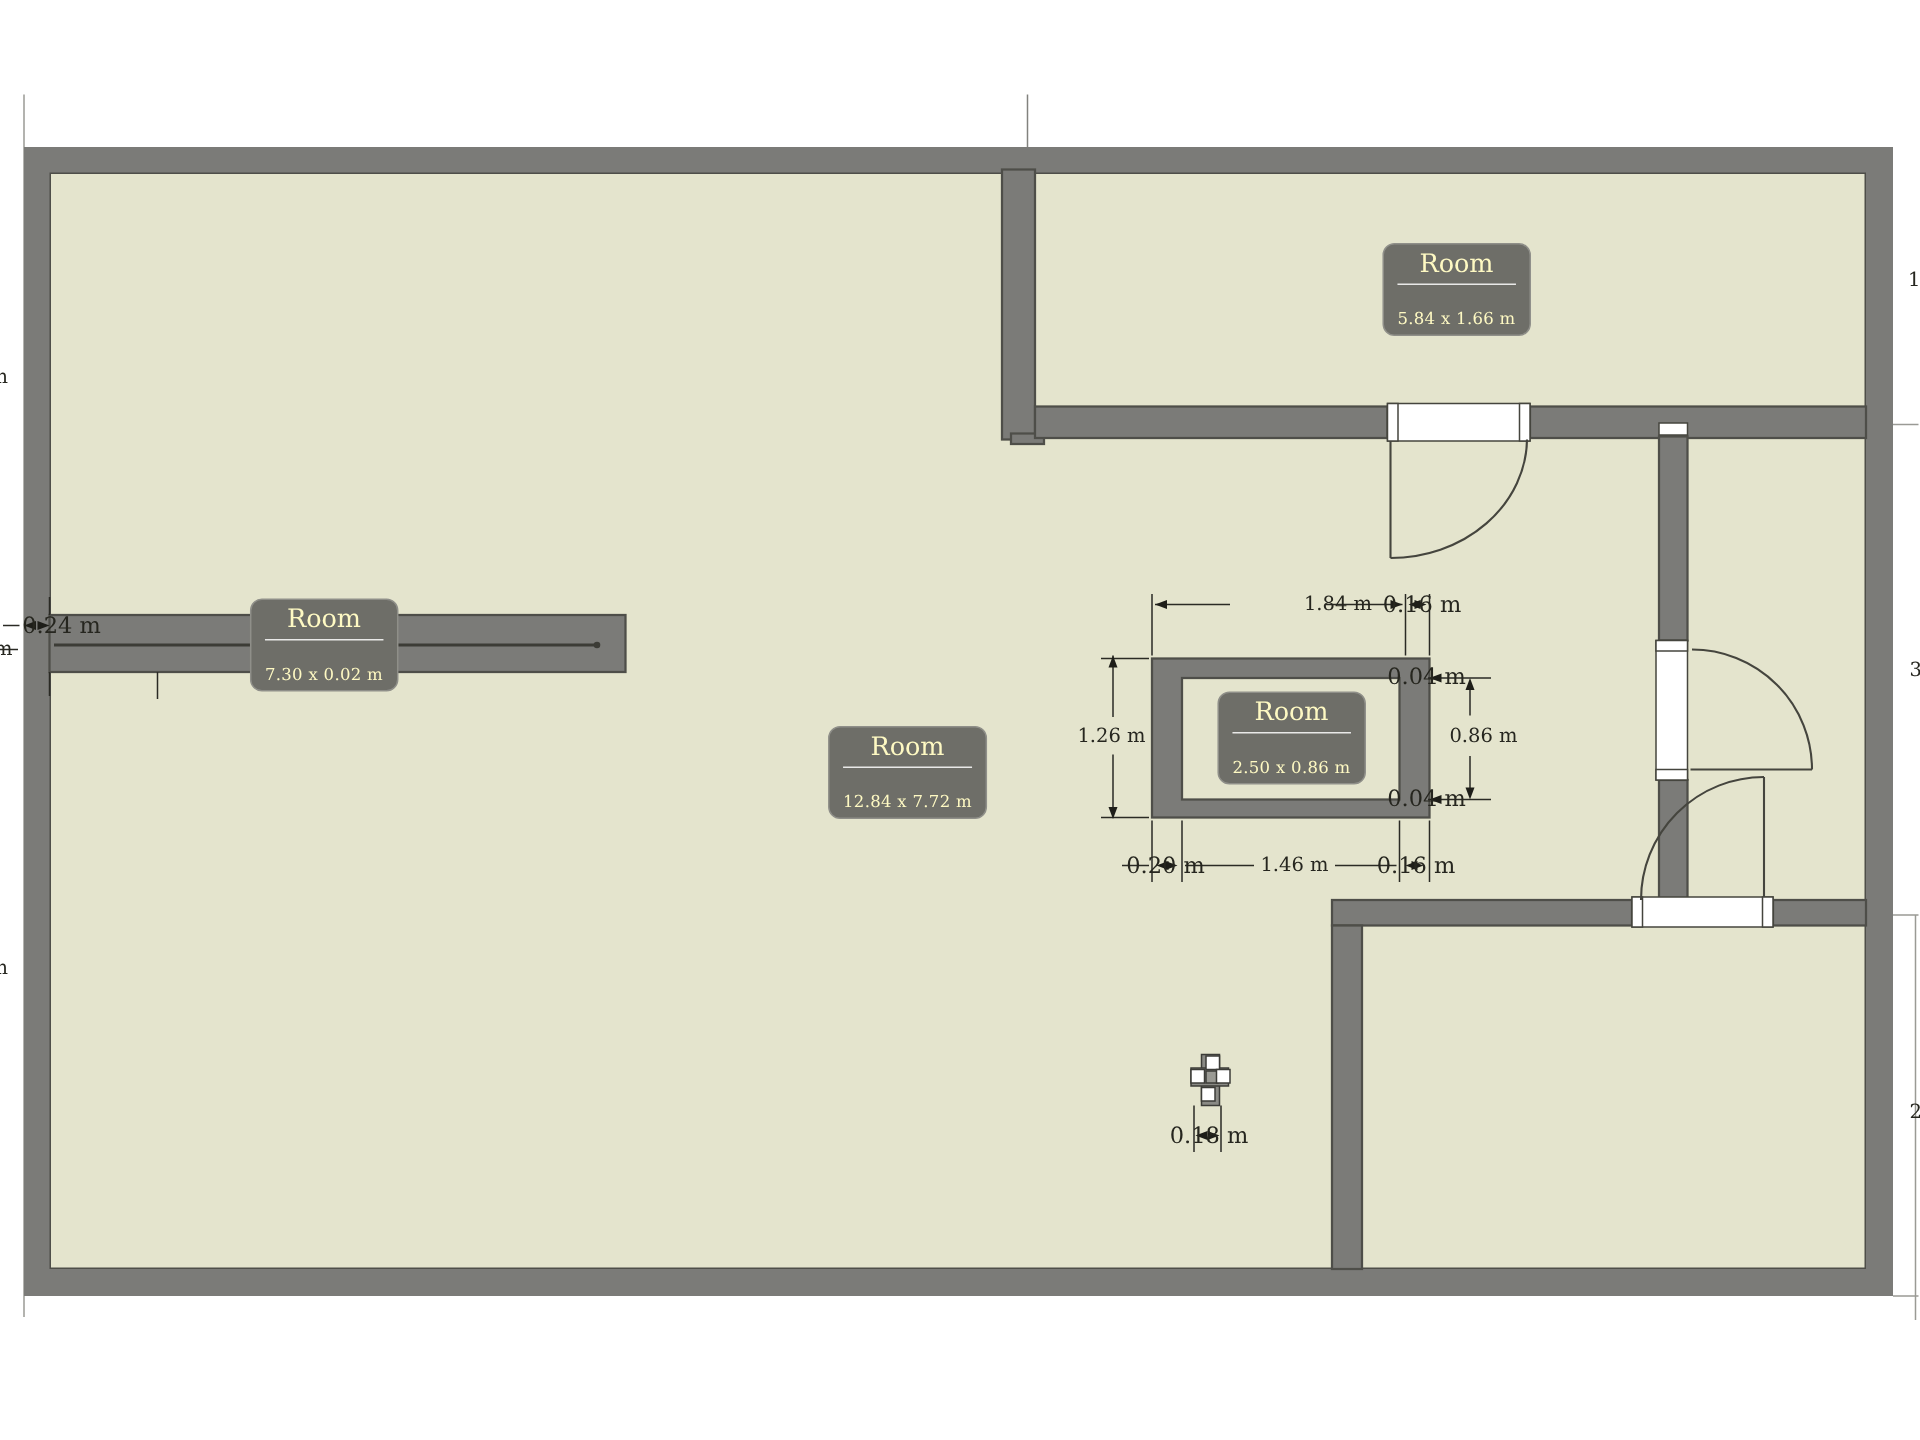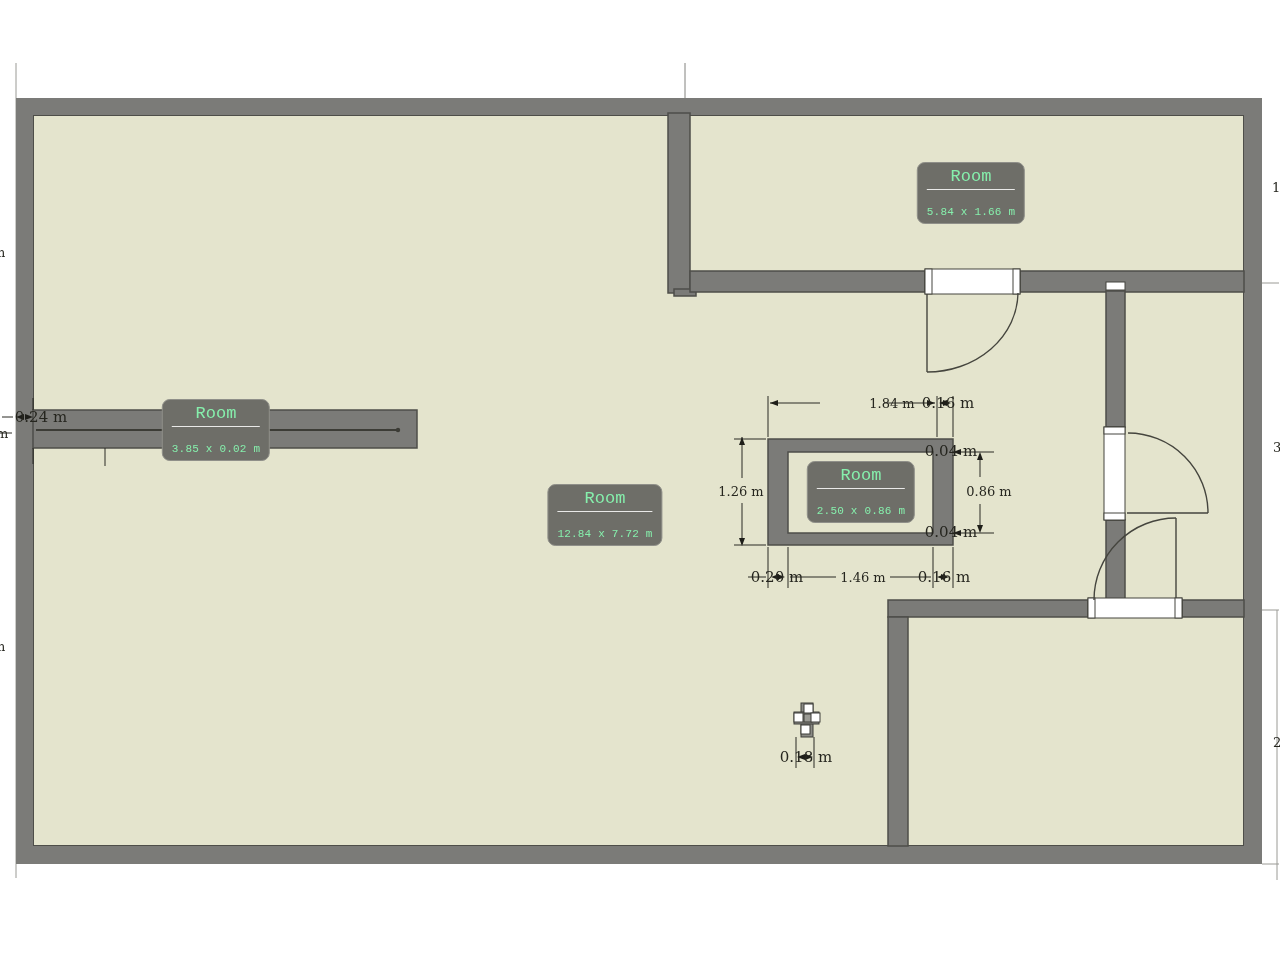--- a/index.html
+++ b/index.html
@@ -5,22 +5,22 @@
   html,body{margin:0;padding:0;background:#fff;}
   #plan{position:relative;width:1280px;height:960px;background:#ffffff;overflow:hidden;
         font-family:"DejaVu Serif", serif;}
   svg{position:absolute;left:0;top:0;}
   .dim{position:absolute;font-size:13px;color:#26261f;white-space:nowrap;
        transform:translate(-50%,-50%);z-index:6;}
   .dim.sm{font-size:15px;}
   .edge{position:absolute;font-size:13px;color:#26261f;white-space:nowrap;z-index:6;
         transform:translate(0,-50%);}
   .pill{position:absolute;transform:translate(-50%,-50%);background:#6e6e68;
-        border:1px solid #8f8f89;border-radius:8px;color:#86efac;text-align:center;
-        padding:3px 9px 4px;z-index:7;box-sizing:border-box;font-family:Liberation Mono, monospace;}
+        border:1px solid #8f8f89;border-radius:8px;color:#fef9c3;text-align:center;
+        padding:3px 9px 4px;z-index:7;box-sizing:border-box;}
   .pill .nm{font-size:17px;line-height:21px;padding:0 3px 2px;
             border-bottom:1px solid rgba(255,255,255,.85);}
   .pill .dm{font-size:11px;line-height:13px;padding-top:16px;letter-spacing:.2px;}
 </style>
 </head>
 <body>
 
 <div id="plan">
 
 <svg width="1280" height="960" viewBox="0 0 1280 960">
@@ -158,21 +158,21 @@
     <rect x="801" y="725" width="9" height="9" fill="#ffffff" stroke="#3c3c38" stroke-width="1"></rect>
   </g>
 </svg>
 
 <div class="pill" style="left:971px;top:193px;">
   <div class="nm">Room</div>
   <div class="dm">5.84 x 1.66 m</div>
 </div>
 <div class="pill" style="left:216px;top:430px;">
   <div class="nm">Room</div>
-  <div class="dm">3.85 x 0.02 m</div>
+  <div class="dm">7.30 x 0.02 m</div>
 </div>
 <div class="pill" style="left:605px;top:515px;">
   <div class="nm">Room</div>
   <div class="dm">12.84 x 7.72 m</div>
 </div>
 <div class="pill" style="left:861px;top:492px;">
   <div class="nm">Room</div>
   <div class="dm">2.50 x 0.86 m</div>
 </div>
 

